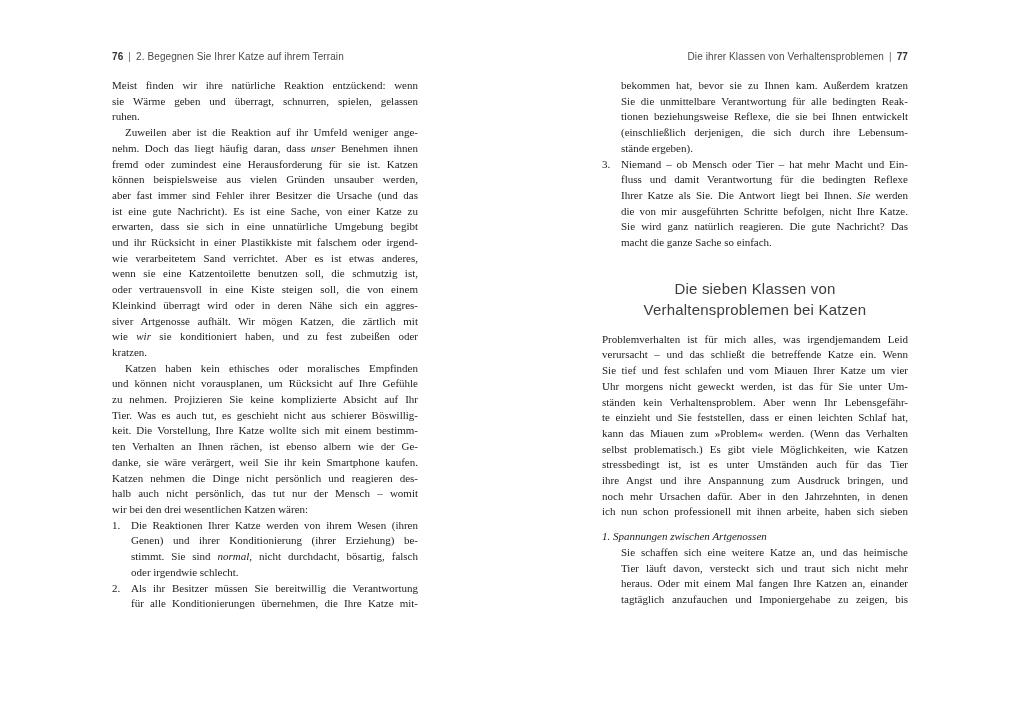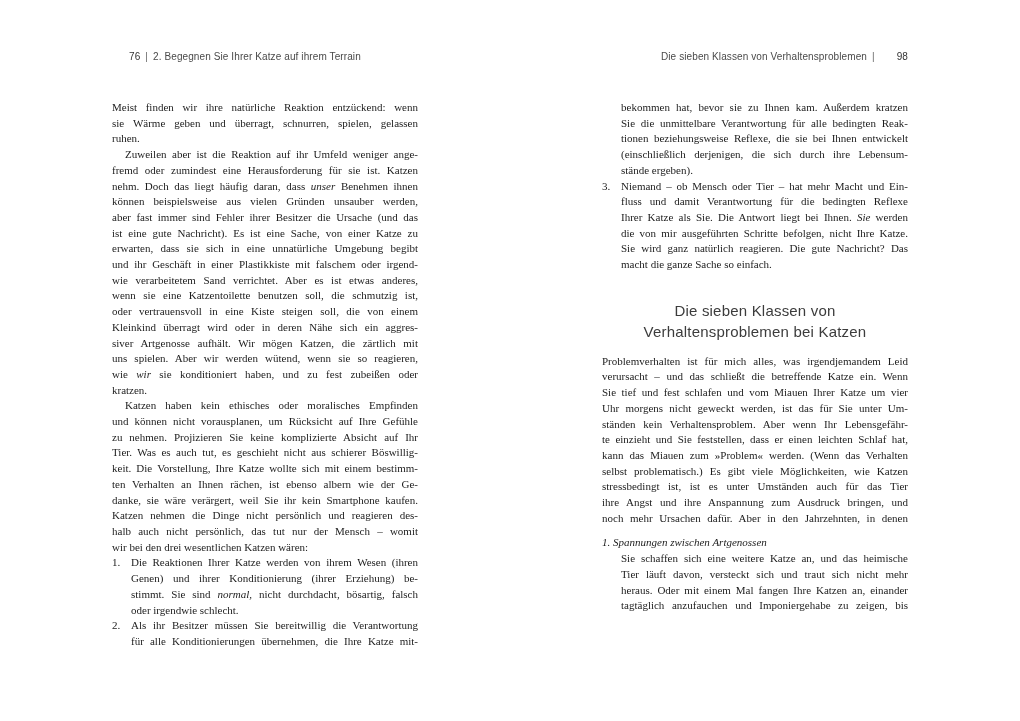--- a/index.html
+++ b/index.html
@@ -21,25 +21,25 @@
   .page-header {
     font-family: "Liberation Sans", "DejaVu Sans", sans-serif;
     font-size: 10px;
     line-height: 14px;
     color: #4a4a4a;
     letter-spacing: 0.1px;
     height: 14px;
     white-space: nowrap;
   }
   .page.right .page-header { text-align: right; }
-  .page-header .pgnum { font-weight: 400; color: #333333; margin-left: 17px; }
+  .page-header .pgnum { font-weight: 700; color: #333333; }
   .page-header .sep { margin: 0 5px; color: #6a6a6a; }
 
   .page-body {
-    margin-top: 36px;
+    margin-top: 14px;
     font-size: 11px;
     line-height: 15.7px;
     color: #1c1c1c;
   }
 
   .block { margin: 0; }
   .line {
     text-align: justify;
     text-align-last: justify;
     white-space: nowrap;
@@ -72,33 +72,32 @@
     <span class="pgnum">76</span><span class="sep">|</span><span>2. Begegnen Sie Ihrer Katze auf ihrem Terrain</span>
   </div>
   <div class="page-body" id="left-body">
       <div class="block para">
         <div class="line">Meist finden wir ihre natürliche Reaktion entzückend: wenn</div>
         <div class="line">sie Wärme geben und überragt, schnurren, spielen, gelassen</div>
         <div class="line last">ruhen.</div>
       </div>
       <div class="block para">
         <div class="line first-indent">Zuweilen aber ist die Reaktion auf ihr Umfeld weniger ange-</div>
+        <div class="line">nehm. Doch das liegt häufig daran, dass <i>unser</i> Benehmen ihnen</div>
         <div class="line">fremd oder zumindest eine Herausforderung für sie ist. Katzen</div>
-        <div class="line">nehm. Doch das liegt häufig daran, dass <i>unser</i> Benehmen ihnen</div>
         <div class="line">können beispielsweise aus vielen Gründen unsauber werden,</div>
         <div class="line">aber fast immer sind Fehler ihrer Besitzer die Ursache (und das</div>
         <div class="line">ist eine gute Nachricht). Es ist eine Sache, von einer Katze zu</div>
         <div class="line">erwarten, dass sie sich in eine unnatürliche Umgebung begibt</div>
-        <div class="line">und ihr Geschäft in einer Plastikkiste mit falschem oder irgend-</div>
+        <div class="line">und ihr Rücksicht in einer Plastikkiste mit falschem oder irgend-</div>
         <div class="line">wie verarbeitetem Sand verrichtet. Aber es ist etwas anderes,</div>
         <div class="line">wenn sie eine Katzentoilette benutzen soll, die schmutzig ist,</div>
         <div class="line">oder vertrauensvoll in eine Kiste steigen soll, die von einem</div>
         <div class="line">Kleinkind überragt wird oder in deren Nähe sich ein aggres-</div>
         <div class="line">siver Artgenosse aufhält. Wir mögen Katzen, die zärtlich mit</div>
-        <div class="line">uns spielen. Aber wir werden wütend, wenn sie so reagieren,</div>
         <div class="line">wie <i>wir</i> sie konditioniert haben, und zu fest zubeißen oder</div>
         <div class="line last">kratzen.</div>
       </div>
       <div class="block para">
         <div class="line first-indent">Katzen haben kein ethisches oder moralisches Empfinden</div>
         <div class="line">und können nicht vorausplanen, um Rücksicht auf Ihre Gefühle</div>
         <div class="line">zu nehmen. Projizieren Sie keine komplizierte Absicht auf Ihr</div>
         <div class="line">Tier. Was es auch tut, es geschieht nicht aus schierer Böswillig-</div>
         <div class="line">keit. Die Vorstellung, Ihre Katze wollte sich mit einem bestimm-</div>
         <div class="line">ten Verhalten an Ihnen rächen, ist ebenso albern wie der Ge-</div>
@@ -117,21 +116,21 @@
       <div class="block item">
         <span class="marker">2.</span>
         <div class="line">Als ihr Besitzer müssen Sie bereitwillig die Verantwortung</div>
         <div class="line">für alle Konditionierungen übernehmen, die Ihre Katze mit-</div>
       </div>
     </div>
 </div>
 
 <div class="page right">
   <div class="page-header">
-    <span>Die sieben Klassen von Verhaltensproblemen</span><span class="sep">|</span><span class="pgnum">98</span>
+    <span>Die ihrer Klassen von Verhaltensproblemen</span><span class="sep">|</span><span class="pgnum">77</span>
   </div>
   <div class="page-body" id="right-body">
       <div class="block cont">
         <div class="line">bekommen hat, bevor sie zu Ihnen kam. Außerdem kratzen</div>
         <div class="line">Sie die unmittelbare Verantwortung für alle bedingten Reak-</div>
         <div class="line">tionen beziehungsweise Reflexe, die sie bei Ihnen entwickelt</div>
         <div class="line">(einschließlich derjenigen, die sich durch ihre Lebensum-</div>
         <div class="line last">stände ergeben).</div>
       </div>
       <div class="block item">
@@ -152,20 +151,21 @@
         <div class="line">verursacht – und das schließt die betreffende Katze ein. Wenn</div>
         <div class="line">Sie tief und fest schlafen und vom Miauen Ihrer Katze um vier</div>
         <div class="line">Uhr morgens nicht geweckt werden, ist das für Sie unter Um-</div>
         <div class="line">ständen kein Verhaltensproblem. Aber wenn Ihr Lebensgefähr-</div>
         <div class="line">te einzieht und Sie feststellen, dass er einen leichten Schlaf hat,</div>
         <div class="line">kann das Miauen zum »Problem« werden. (Wenn das Verhalten</div>
         <div class="line">selbst problematisch.) Es gibt viele Möglichkeiten, wie Katzen</div>
         <div class="line">stressbedingt ist, ist es unter Umständen auch für das Tier</div>
         <div class="line">ihre Angst und ihre Anspannung zum Ausdruck bringen, und</div>
         <div class="line">noch mehr Ursachen dafür. Aber in den Jahrzehnten, in denen</div>
+        <div class="line">ich nun schon professionell mit ihnen arbeite, haben sich sieben</div>
       </div>
       <div class="block subheading">
         <div class="line last">1. Spannungen zwischen Artgenossen</div>
       </div>
       <div class="block cont">
         <div class="line">Sie schaffen sich eine weitere Katze an, und das heimische</div>
         <div class="line">Tier läuft davon, versteckt sich und traut sich nicht mehr</div>
         <div class="line">heraus. Oder mit einem Mal fangen Ihre Katzen an, einander</div>
         <div class="line">tagtäglich anzufauchen und Imponiergehabe zu zeigen, bis</div>
       </div>

